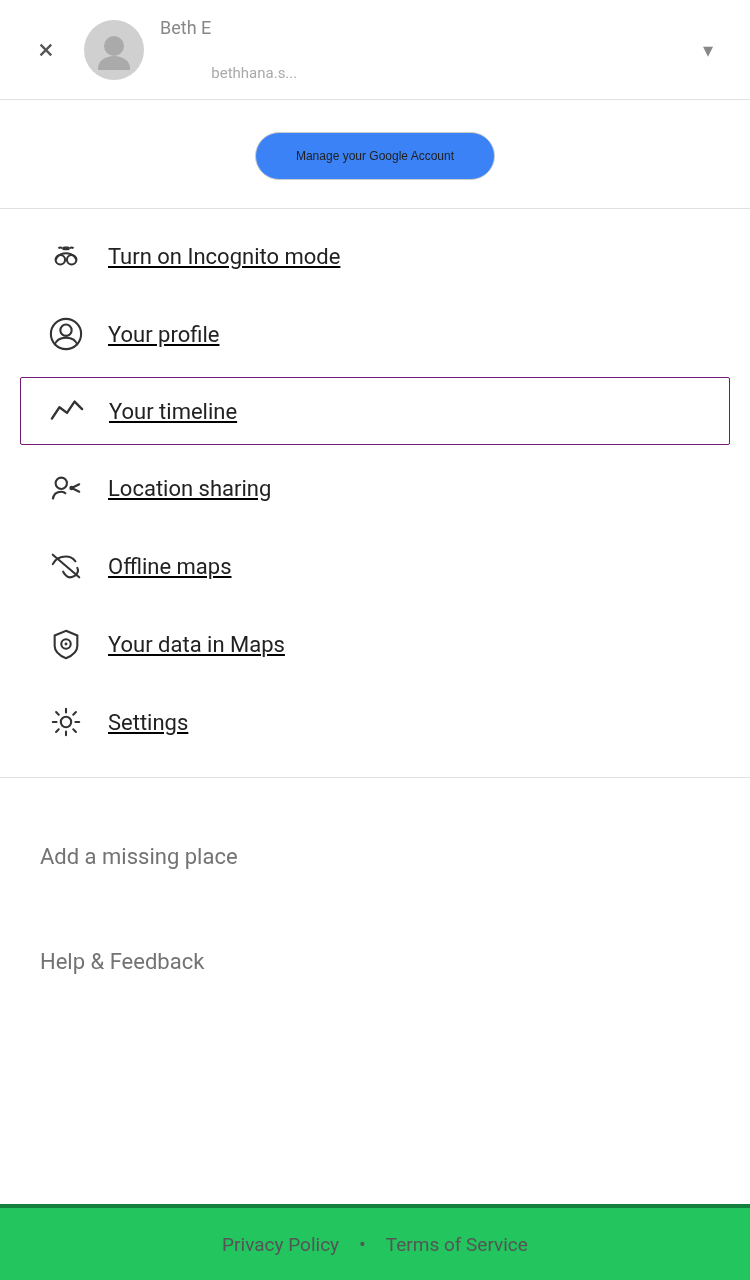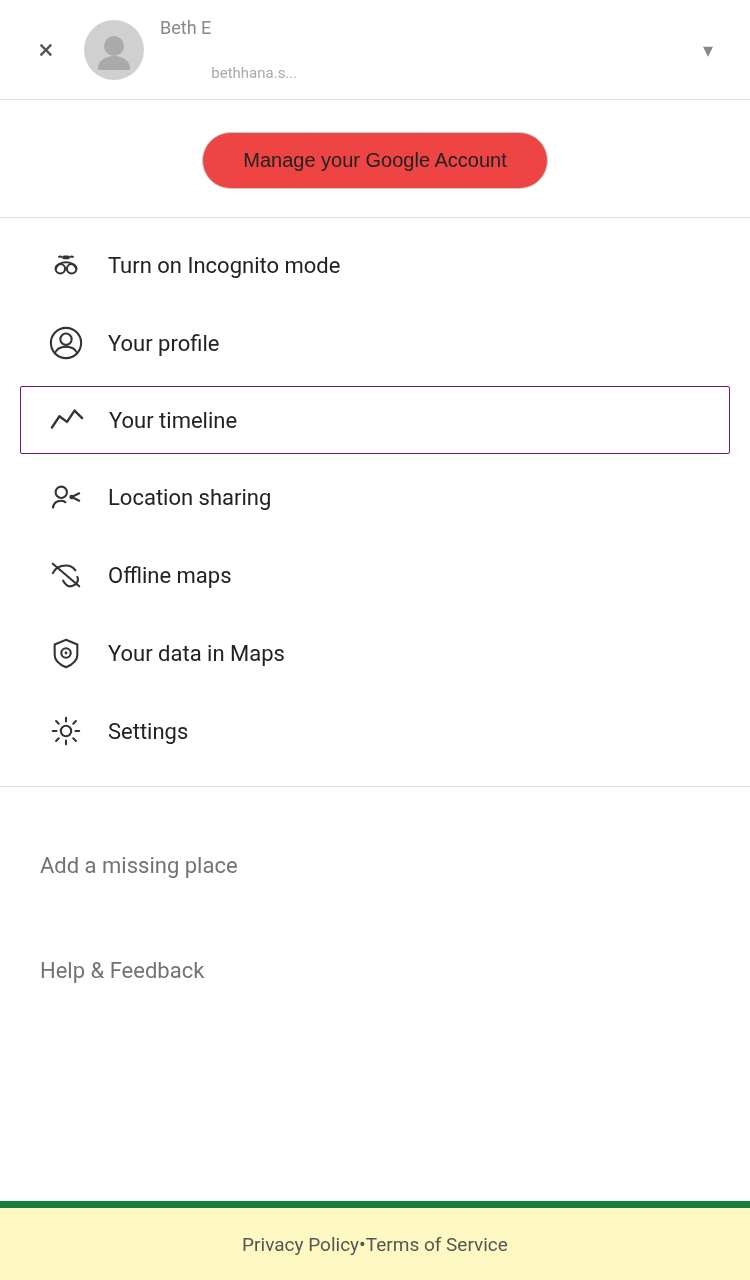--- a/index.html
+++ b/index.html
@@ -112,32 +112,33 @@
       display: flex;
       justify-content: center;
       padding: 32px 24px 28px;
       border-bottom: 1px solid #e0e0e0;
     }
 
     .manage-account-btn {
       border: 1.5px solid #ccc;
       border-radius: 32px;
       padding: 16px 40px;
-      font-size: 20px;
+      font-size: 12px;
       color: #222;
-      background: #ef4444;
+      background: #3b82f6;
       cursor: pointer;
       font-weight: 400;
       white-space: nowrap;
     }
 
     
     .menu-list {
       list-style: none;
       padding: 8px 0;
+      text-decoration: underline;
     }
 
     .menu-item {
       display: flex;
       align-items: center;
       padding: 22px 40px;
       cursor: pointer;
       position: relative;
     }
 
@@ -190,27 +191,28 @@
       color: #737373;
       margin-left: 0;
       margin-top: 36px;
     }
 
     
     .footer {
       display: flex;
       justify-content: center;
       align-items: center;
+      gap: 20px;
       padding: 24px;
-      border-top: 7px solid #15803d;
+      border-top: 4px solid #15803d;
       position: absolute;
       bottom: 0;
       left: 0;
       right: 0;
-      background: #fef9c3;
+      background: #22c55e;
     }
 
     .footer-link {
       font-size: 19px;
       color: #555;
       cursor: pointer;
     }
 
     .footer-dot {
       color: #555;

